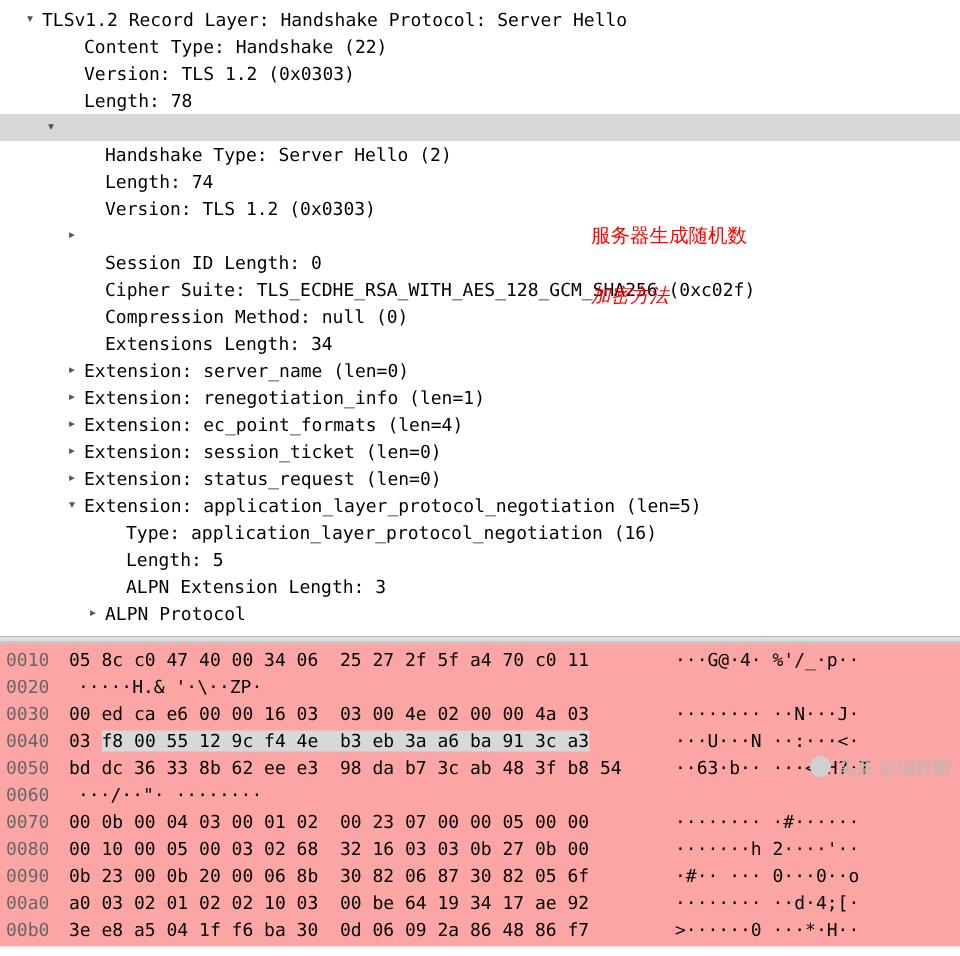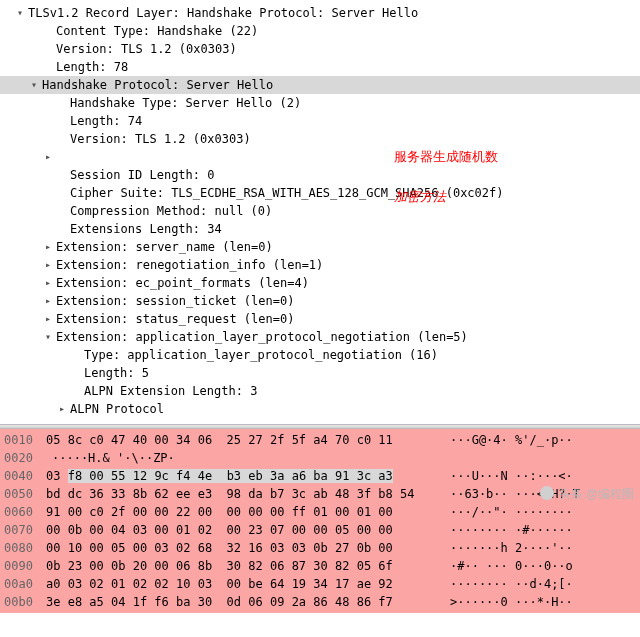--- a/index.html
+++ b/index.html
@@ -43,21 +43,20 @@
         <span class="lbl">Version: TLS 1.2 (0x0303)</span>
       </div>
       <div class="node">
         <span class="ind" style="width: 42px;"></span>
         <span class="tw"></span>
         <span class="lbl">Length: 78</span>
       </div>
       <div class="node sel">
         <span class="ind" style="width: 28px;"></span>
         <span class="tw">▾</span>
-        <span class="lbl">Handshake Protocol: Server Hello</span>
       </div>
       <div class="node">
         <span class="ind" style="width: 56px;"></span>
         <span class="tw"></span>
         <span class="lbl">Handshake Type: Server Hello (2)</span>
       </div>
       <div class="node">
         <span class="ind" style="width: 56px;"></span>
         <span class="tw"></span>
         <span class="lbl">Length: 74</span>
@@ -144,23 +143,24 @@
     </div>
 
 <div class="ann" id="ann-random" style="top: 148px; left: 394px; text-align: center;">服务器生成随机数</div>
 <div class="ann" id="ann-cipher" style="top: 188px; left: 394px; font-style: italic;">加密方法</div>
 
 <div class="split"></div>
 
 <div class="pane hex" id="hex">
       <div class="hexrow"><span class="off">0010</span><span class="bytes">05 8c c0 47 40 00 34 06  25 27 2f 5f a4 70 c0 11</span><span class="ascii">···G@·4· %'/_·p··</span></div>
       <div class="hexrow"><span class="off">0020</span><span class="ascii">·····H.&amp; '·\··ZP·</span></div>
+      <div class="hexrow"><span class="off">0030</span><span class="bytes">00 ed ca e6 00 00 16 03  03 00 4e 02 00 00 4a 03</span><span class="ascii">········ ··N···J·</span></div>
       <div class="hexrow"><span class="off">0040</span><span class="bytes">03 <span class="hexsel">f8 00 55 12 9c f4 4e  b3 eb 3a a6 ba 91 3c a3</span></span><span class="ascii">···U···N ··:···&lt;·</span></div>
       <div class="hexrow"><span class="off">0050</span><span class="bytes">bd dc 36 33 8b 62 ee e3  98 da b7 3c ab 48 3f b8 54</span><span class="ascii">··63·b·· ···&lt;·H?·T</span></div>
-      <div class="hexrow"><span class="off">0060</span><span class="bytes">91 00 c0 2f 00 00 22 00  00 00 00 ff 01 00 01 00</span><span class="ascii">···/··"· ········</span></div>
+      <div class="hexrow"><span class="off">0060</span><span class="ascii">···/··"· ········</span></div>
       <div class="hexrow"><span class="off">0070</span><span class="bytes">00 0b 00 04 03 00 01 02  00 23 07 00 00 05 00 00</span><span class="ascii">········ ·#······</span></div>
       <div class="hexrow"><span class="off">0080</span><span class="bytes">00 10 00 05 00 03 02 68  32 16 03 03 0b 27 0b 00</span><span class="ascii">·······h 2····'··</span></div>
       <div class="hexrow"><span class="off">0090</span><span class="bytes">0b 23 00 0b 20 00 06 8b  30 82 06 87 30 82 05 6f</span><span class="ascii">·#·· ··· 0···0··o</span></div>
       <div class="hexrow"><span class="off">00a0</span><span class="bytes">a0 03 02 01 02 02 10 03  00 be 64 19 34 17 ae 92</span><span class="ascii">········ ··d·4;[·</span></div>
       <div class="hexrow"><span class="off">00b0</span><span class="bytes">3e e8 a5 04 1f f6 ba 30  0d 06 09 2a 86 48 86 f7</span><span class="ascii">&gt;······0 ···*·H··</span></div>
     </div>
 
 <div class="wm">
   <span class="ico"></span>
   <span>头条 @编程圈</span>

